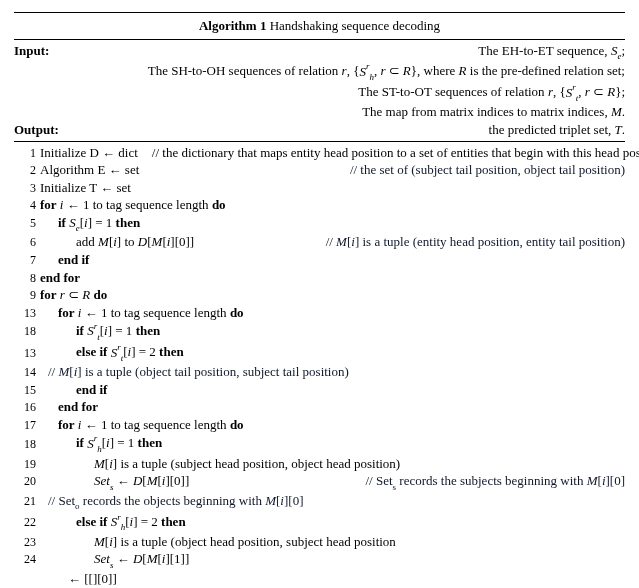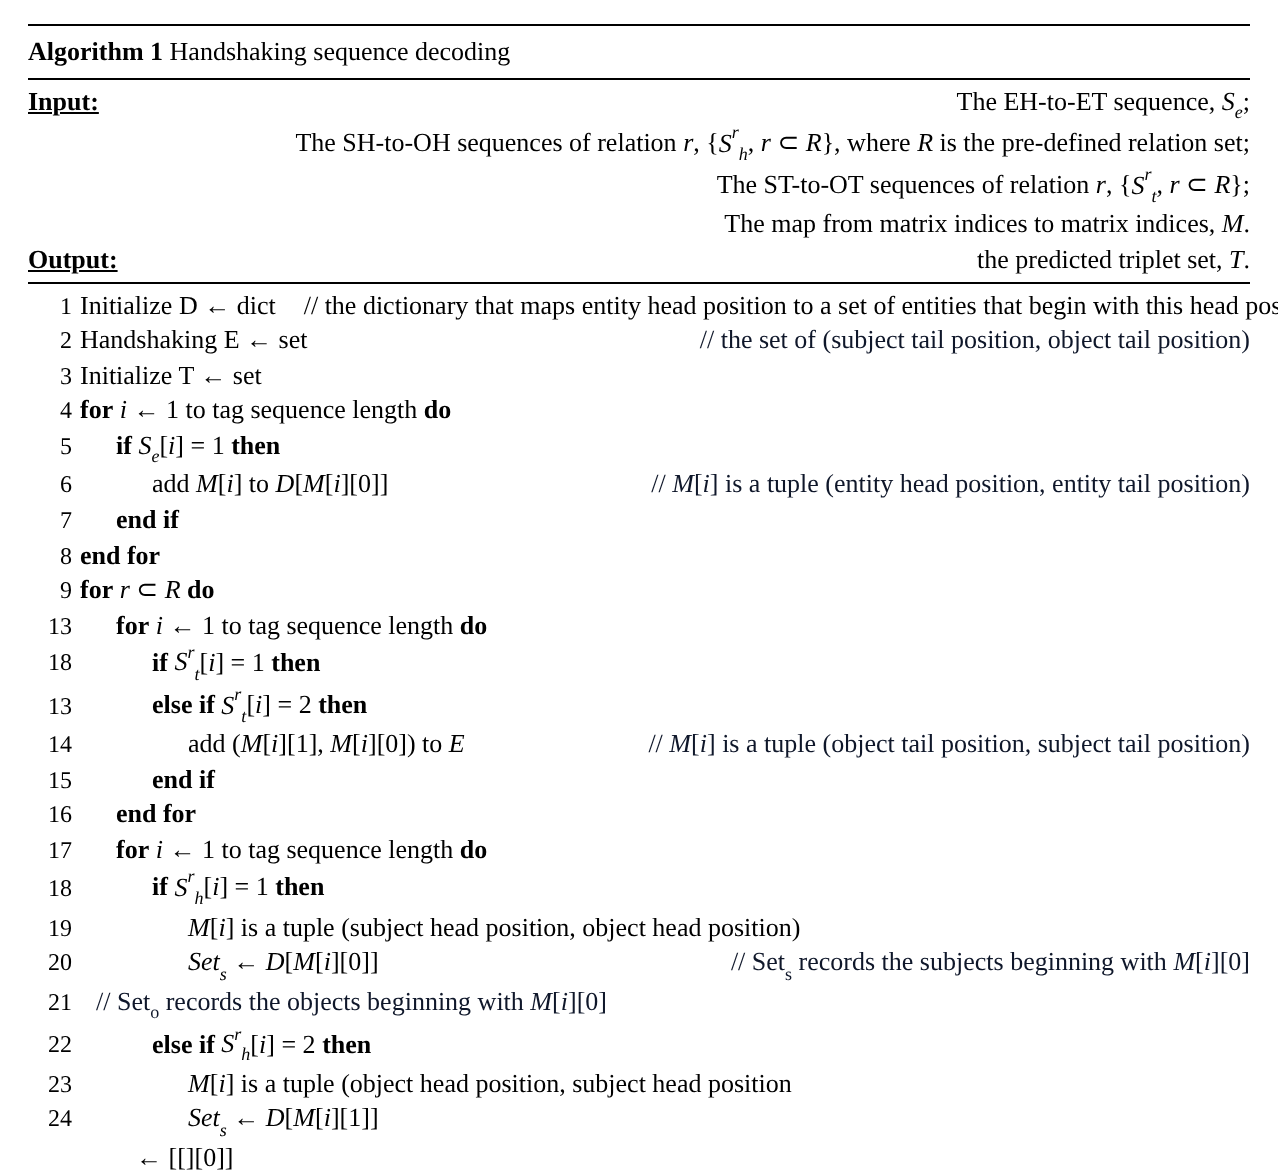--- a/index.html
+++ b/index.html
@@ -19,34 +19,34 @@
     border: none;
     border-top: 1px solid #000;
     margin: 2px 0;
   }
   .rule-thick {
     border-top: 1.5px solid #000;
   }
   .title-line {
     font-size: 13px;
     padding: 2px 0;
+    text-align: center;
   }
   .title-line b { font-weight: bold; }
   .io-block {
     display: flex;
     flex-direction: column;
   }
   .io-row {
     display: flex;
   }
   .io-label {
     font-weight: bold;
     width: 52px;
     flex-shrink: 0;
-    text-decoration: underline;
   }
   .io-content {
     flex: 1;
     text-align: right;
   }
   .code-line {
     display: flex;
     align-items: baseline;
     white-space: nowrap;
   }
@@ -120,21 +120,21 @@
   <div id="code-body">
       <div class="code-line">
         <div class="ln">1</div>
         <div class="body">
           <div class="left ind0">Initialize D ← dict<span style="padding-left: 14px;">// the dictionary that maps entity head position to a set of entities that begin with this head position</span></div>
         </div>
       </div>
       <div class="code-line">
         <div class="ln">2</div>
         <div class="body">
-          <div class="left ind0">Handshaking E ← set</div>
+          <div class="left ind0">Algorithm E ← set</div>
           <div class="comment">// the set of (subject tail position, object tail position)</div>
         </div>
       </div>
       <div class="code-line">
         <div class="ln">3</div>
         <div class="body">
           <div class="left ind0">Initialize T ← set</div>
         </div>
       </div>
       <div class="code-line">
@@ -188,21 +188,20 @@
       </div>
       <div class="code-line">
         <div class="ln">13</div>
         <div class="body">
           <div class="left ind2"><b>else if</b> <i>S<span class="sup">r</span><span class="sub">t</span></i>[<i>i</i>] = 2 <b>then</b></div>
         </div>
       </div>
       <div class="code-line">
         <div class="ln">14</div>
         <div class="body">
-          <div class="left ind3">add (<i>M</i>[<i>i</i>][1], <i>M</i>[<i>i</i>][0]) to <i>E</i></div>
           <div class="comment">// <i>M</i>[<i>i</i>] is a tuple (object tail position, subject tail position)</div>
         </div>
       </div>
       <div class="code-line">
         <div class="ln">15</div>
         <div class="body">
           <div class="left ind2"><b>end if</b></div>
         </div>
       </div>
       <div class="code-line">

